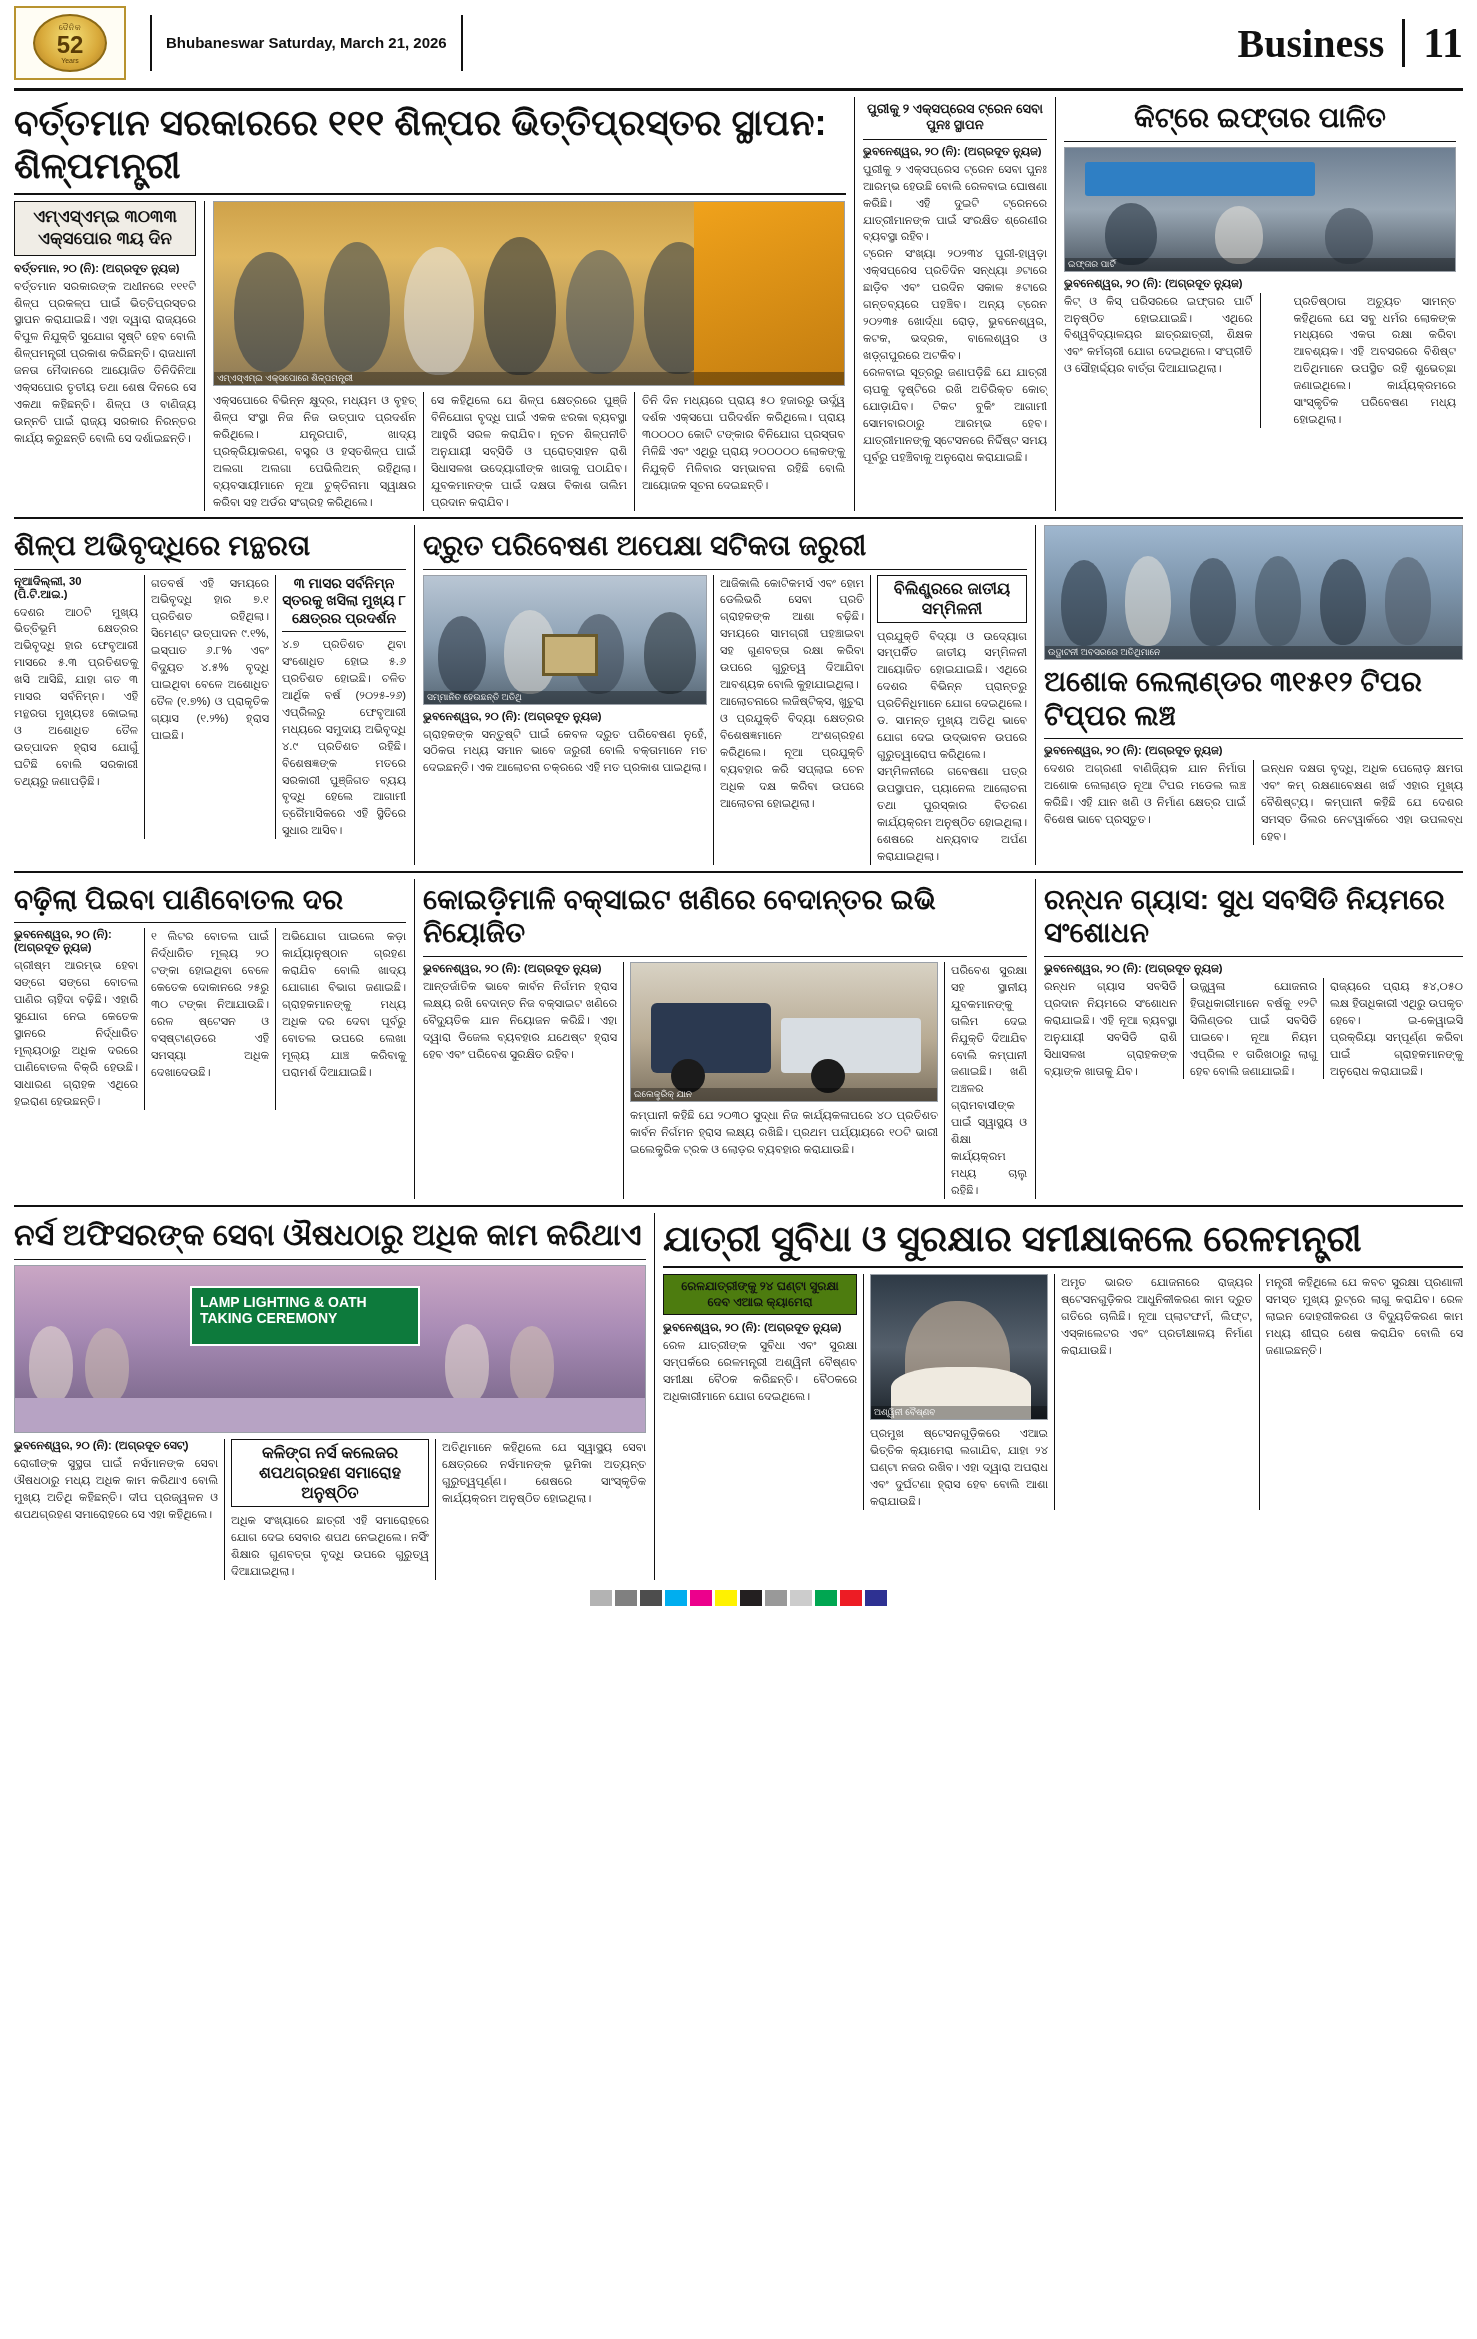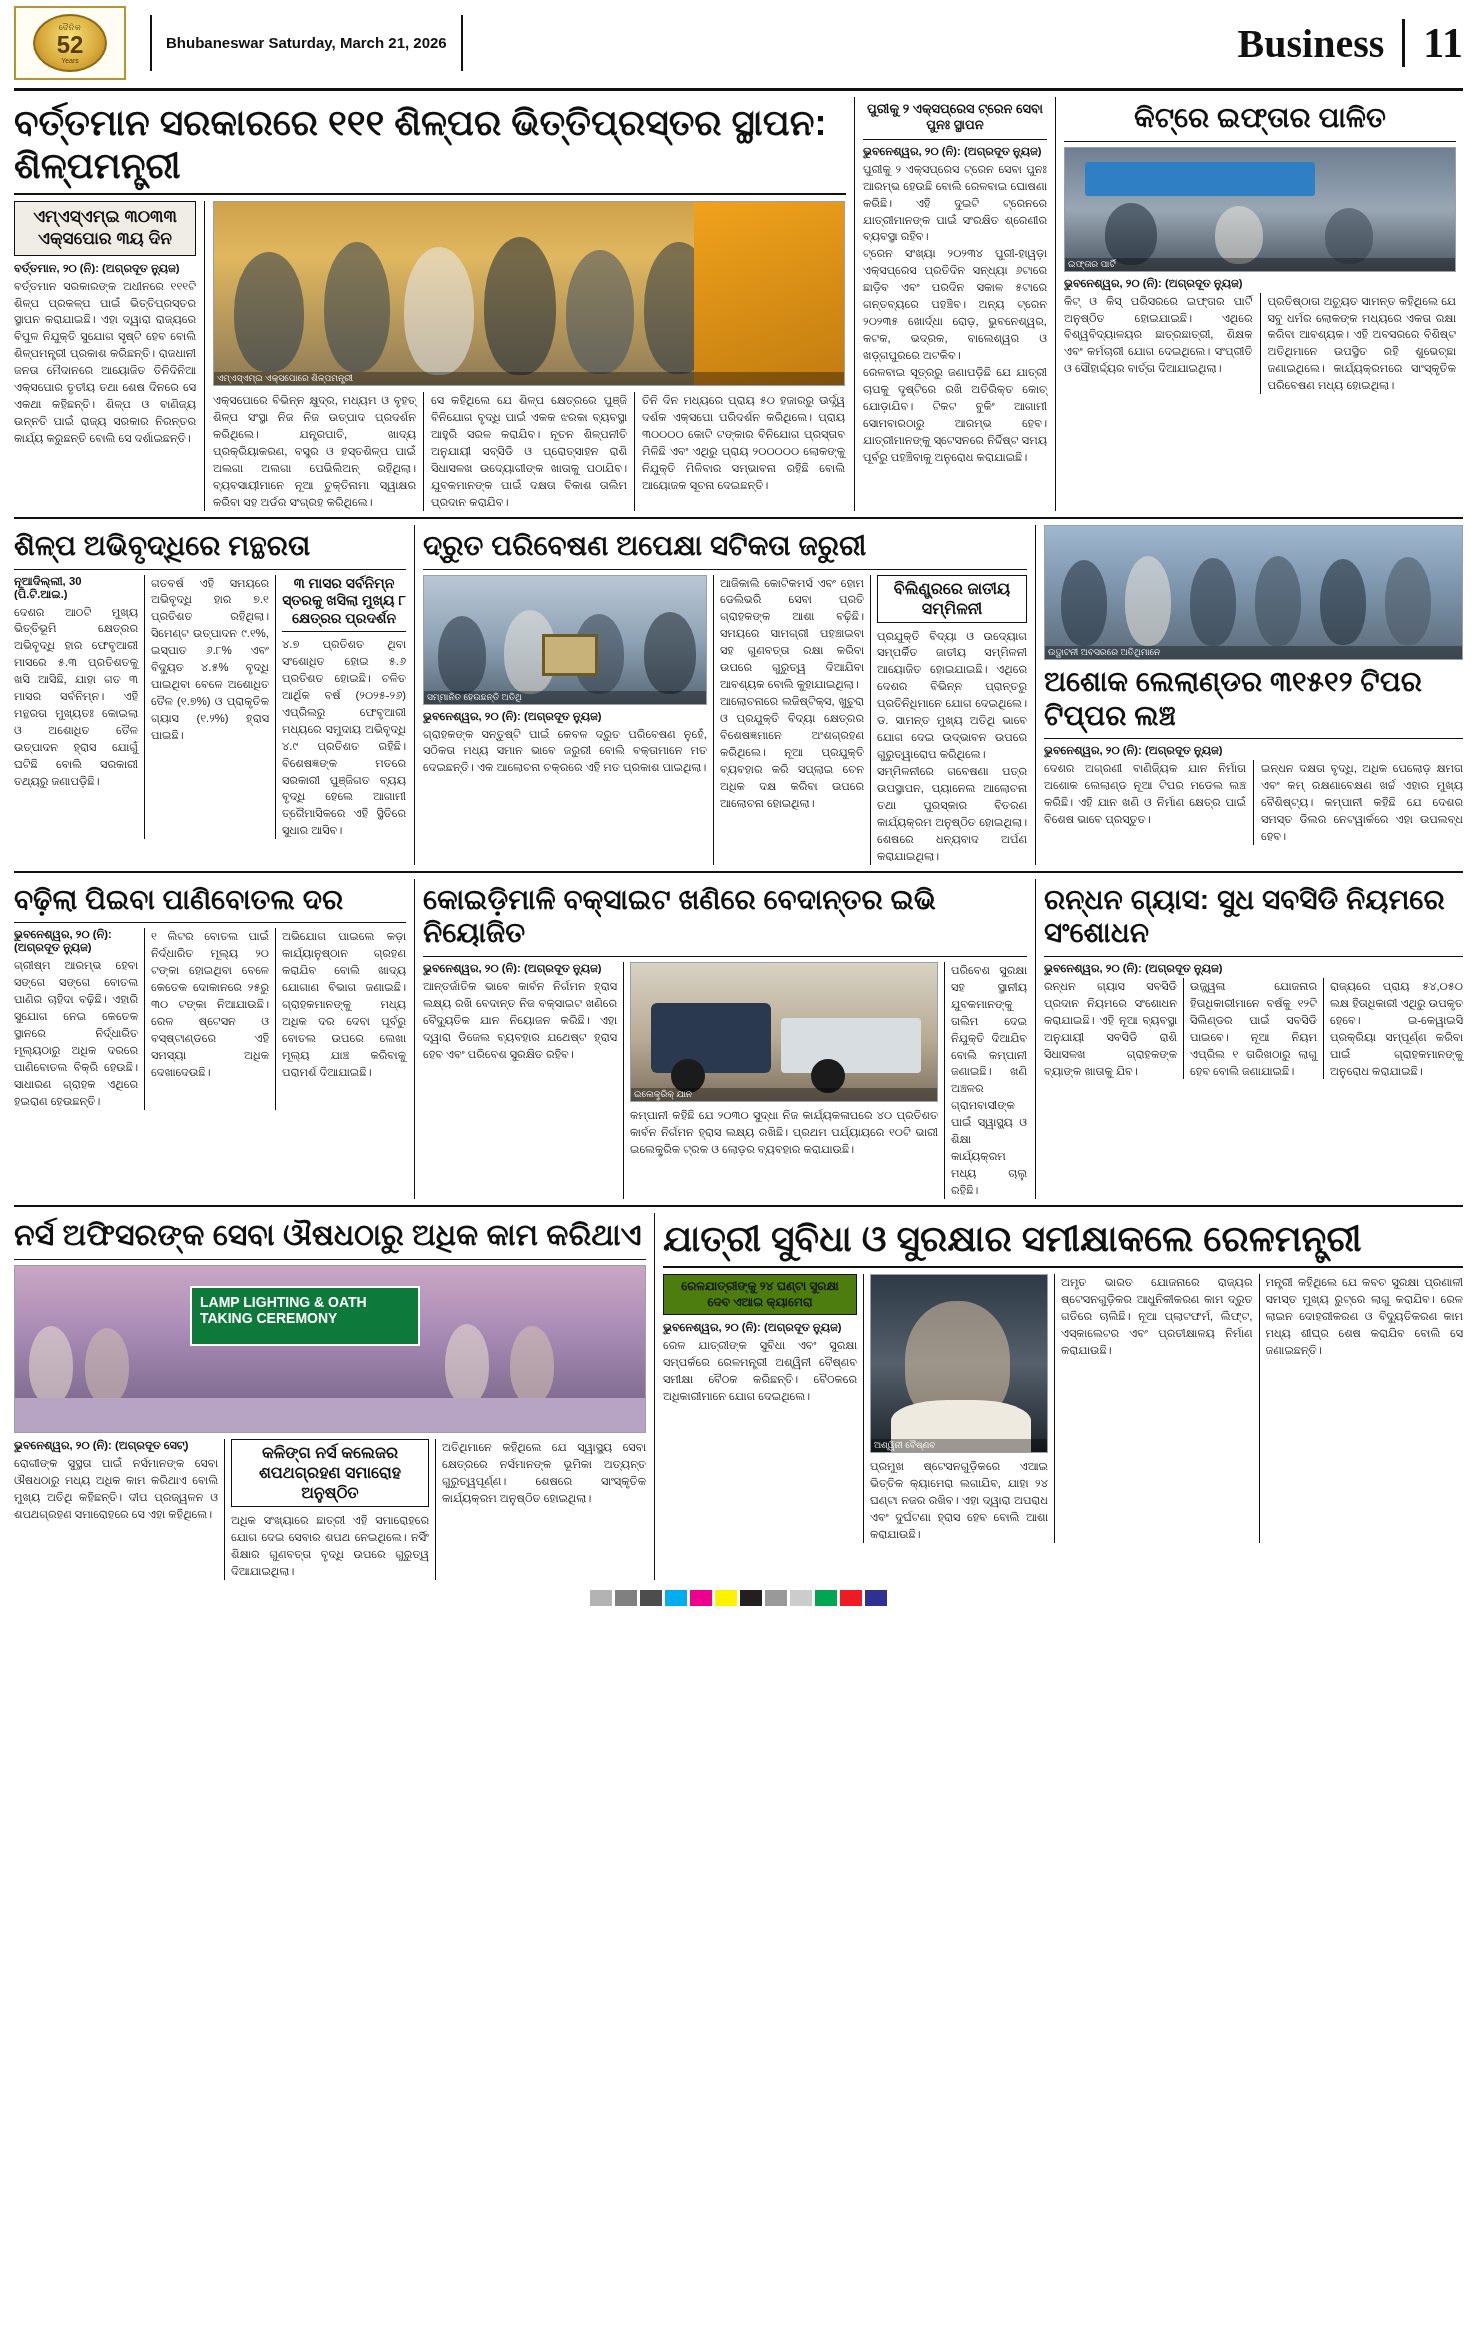--- a/index.html
+++ b/index.html
@@ -160,21 +160,21 @@
         <div class="figblob" style="left:150px;top:58px;width:48px;height:58px;background:#e7e2d8;"></div>
         <div class="figblob" style="left:260px;top:60px;width:48px;height:56px;background:#3b4652;"></div>
         <div class="cap">ଇଫ୍ତାର ପାର୍ଟି</div>
       </div>
       <div class="place" style="margin-top:5px;">ଭୁବନେଶ୍ୱର, ୨୦ (ନି): (ଅଗ୍ରଦୂତ ନ୍ୟୁଜ)</div>
       <div style="display:grid;grid-template-columns:1fr 1px 1fr;">
         <div style="padding-right:7px;">
             <div class="body">କିଟ୍ ଓ କିସ୍ ପରିସରରେ ଇଫ୍ତାର ପାର୍ଟି ଅନୁଷ୍ଠିତ ହୋଇଯାଇଛି। ଏଥିରେ ବିଶ୍ୱବିଦ୍ୟାଳୟର ଛାତ୍ରଛାତ୍ରୀ, ଶିକ୍ଷକ ଏବଂ କର୍ମଚାରୀ ଯୋଗ ଦେଇଥିଲେ। ସଂପ୍ରୀତି ଓ ସୌହାର୍ଦ୍ଦ୍ୟର ବାର୍ତ୍ତା ଦିଆଯାଇଥିଲା।</div>
           </div>
         <div class="col-sep"></div>
-        <div style="padding-left:7px;">
+        <div style="padding-left:7px;margin-left:26px;">
             <div class="body">ପ୍ରତିଷ୍ଠାତା ଅଚ୍ୟୁତ ସାମନ୍ତ କହିଥିଲେ ଯେ ସବୁ ଧର୍ମର ଲୋକଙ୍କ ମଧ୍ୟରେ ଏକତା ରକ୍ଷା କରିବା ଆବଶ୍ୟକ। ଏହି ଅବସରରେ ବିଶିଷ୍ଟ ଅତିଥିମାନେ ଉପସ୍ଥିତ ରହି ଶୁଭେଚ୍ଛା ଜଣାଇଥିଲେ। କାର୍ଯ୍ୟକ୍ରମରେ ସାଂସ୍କୃତିକ ପରିବେଷଣ ମଧ୍ୟ ହୋଇଥିଲା।</div>
           </div>
       </div>
     </div>
   </div>
 
   <div class="rule-thick"></div>
 
   <div style="display:grid;grid-template-columns: 400px 1px 620px 1px 1fr;">
 
@@ -371,21 +371,21 @@
       <div class="hl hl-xl">ଯାତ୍ରୀ ସୁବିଧା ଓ ସୁରକ୍ଷାର ସମୀକ୍ଷାକଲେ ରେଳମନ୍ତ୍ରୀ</div>
       <div class="rule-thick"></div>
       <div style="display:grid;grid-template-columns: 200px 1px 190px 1px 1fr 1px 1fr;">
         <div style="padding-right:6px;">
           <div class="boxed center" style="font-size:12px;font-weight:bold;line-height:1.3;background:#4d7c0f;">ରେଳଯାତ୍ରୀଙ୍କୁ ୨୪ ଘଣ୍ଟା ସୁରକ୍ଷା ଦେବ ଏଆଇ କ୍ୟାମେରା</div>
           <div class="place" style="margin-top:6px;">ଭୁବନେଶ୍ୱର, ୨୦ (ନି): (ଅଗ୍ରଦୂତ ନ୍ୟୁଜ)</div>
           <div class="body">ରେଳ ଯାତ୍ରୀଙ୍କ ସୁବିଧା ଏବଂ ସୁରକ୍ଷା ସମ୍ପର୍କରେ ରେଳମନ୍ତ୍ରୀ ଅଶ୍ୱିନୀ ବୈଷ୍ଣବ ସମୀକ୍ଷା ବୈଠକ କରିଛନ୍ତି। ବୈଠକରେ ଅଧିକାରୀମାନେ ଯୋଗ ଦେଇଥିଲେ।</div>
         </div>
         <div class="col-sep"></div>
         <div style="padding:0 6px;">
-          <div class="photo ph-f" style="height:179px;">
+          <div class="photo ph-f" style="height:146px;">
             <div class="figblob" style="left:34px;top:26px;width:105px;height:122px;background:#d9bfa4;border-radius:48% 48% 40% 40%;"></div>
             <div style="position:absolute;left:20px;bottom:0;width:140px;height:52px;background:#efeae0;border-radius:40% 40% 0 0;"></div>
             <div class="cap">ଅଶ୍ୱିନୀ ବୈଷ୍ଣବ</div>
           </div>
           <div class="body" style="margin-top:5px;">ପ୍ରମୁଖ ଷ୍ଟେସନଗୁଡ଼ିକରେ ଏଆଇ ଭିତ୍ତିକ କ୍ୟାମେରା ଲଗାଯିବ, ଯାହା ୨୪ ଘଣ୍ଟା ନଜର ରଖିବ। ଏହା ଦ୍ୱାରା ଅପରାଧ ଏବଂ ଦୁର୍ଘଟଣା ହ୍ରାସ ହେବ ବୋଲି ଆଶା କରାଯାଉଛି।</div>
         </div>
         <div class="col-sep"></div>
         <div style="padding:0 6px;">
             <div class="body">ଅମୃତ ଭାରତ ଯୋଜନାରେ ରାଜ୍ୟର ଷ୍ଟେସନଗୁଡ଼ିକର ଆଧୁନିକୀକରଣ କାମ ଦ୍ରୁତ ଗତିରେ ଚାଲିଛି। ନୂଆ ପ୍ଲାଟଫର୍ମ, ଲିଫ୍ଟ, ଏସ୍କାଲେଟର ଏବଂ ପ୍ରତୀକ୍ଷାଳୟ ନିର୍ମାଣ କରାଯାଉଛି।</div>
           </div>

